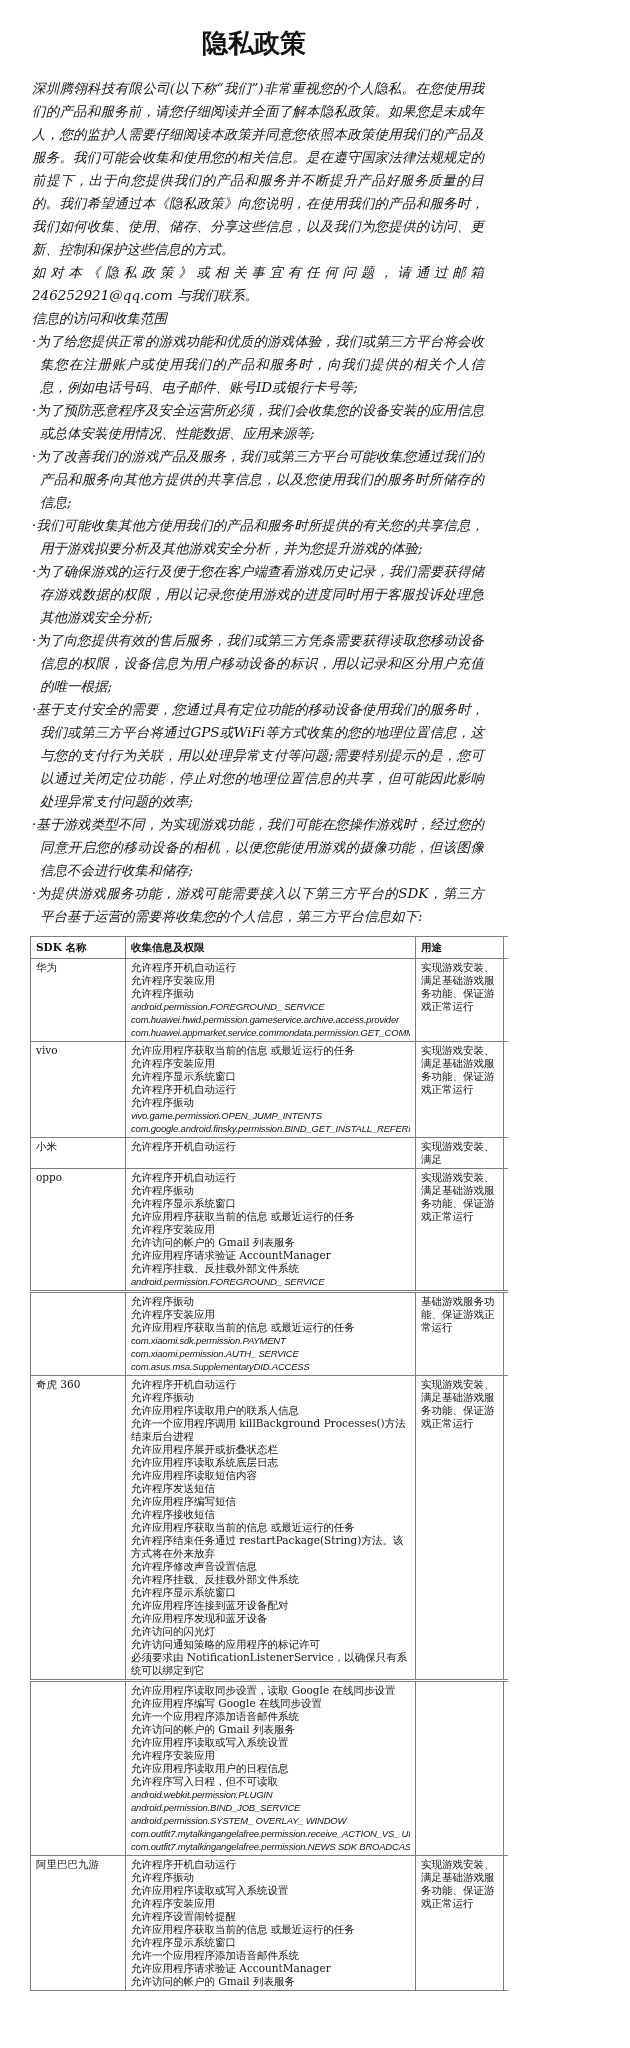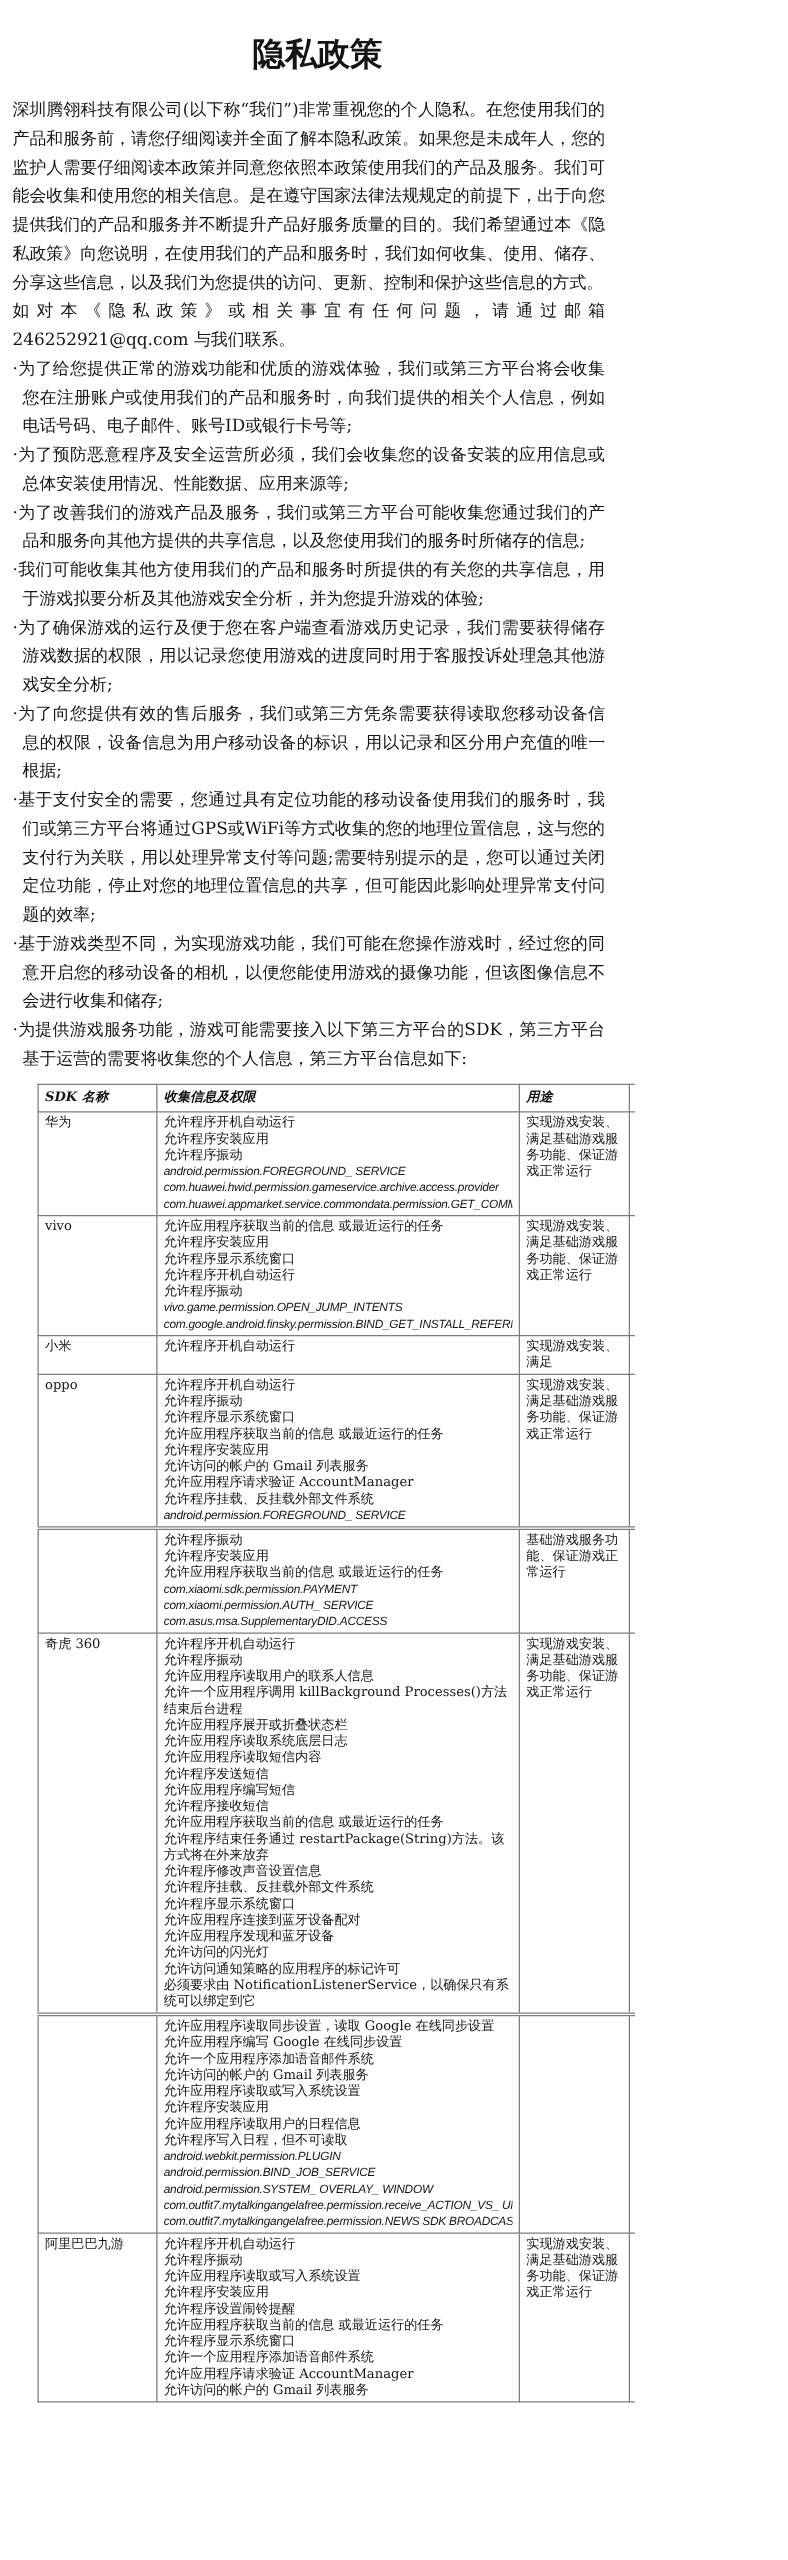--- a/index.html
+++ b/index.html
@@ -9,21 +9,21 @@
     background:#ffffff;
     color:#141414;
     font-family:"DejaVu Serif","Liberation Serif",serif;
     overflow:hidden;
   }
   .title {
     margin:0; padding-top:26px;
     text-align:center;
     font-size:26px; font-weight:bold;
   }
-  .content { margin:16px 24px 0 10px; }
+  .content { margin:16px 24px 0 32px;font-style:italic; }
   .content p {
     margin:0;
     font-size:13.5px;
     line-height:23px;
     text-align:justify;
   }
   .content p.bullet { padding-left:8px; text-indent:-8px; }
   .content p.heading { font-weight:normal; }
   table.sdk-table {
     border-collapse:collapse;
@@ -33,41 +33,42 @@
     font-size:10.5px;
   }
   .sdk-table th, .sdk-table td {
     border:1px solid #7d7d7d;
     padding:2px 5px;
     vertical-align:top;
     text-align:left;
     line-height:13px;
     word-wrap:break-word;
   }
-  .sdk-table th { font-weight:bold; padding:4px 5px;font-style:italic; }
+  .sdk-table th { font-weight:bold; padding:4px 5px; }
   .permission-line {}
   .permission-line.latin {
     font-family:"Liberation Sans",sans-serif;
     font-size:9.5px;
     letter-spacing:-0.2px;
     white-space:nowrap;
     overflow:hidden;
     font-style:italic;
   }
   tr.gap-before td { border-top:3px double #7d7d7d; }
 </style>
 </head>
 <body>
 
 <div class="page">
   <h1 class="title">隐私政策</h1>
 
   <div class="content" id="content">
       <p class="p">深圳腾翎科技有限公司(以下称“我们”)非常重视您的个人隐私。在您使用我们的产品和服务前，请您仔细阅读并全面了解本隐私政策。如果您是未成年人，您的监护人需要仔细阅读本政策并同意您依照本政策使用我们的产品及服务。我们可能会收集和使用您的相关信息。是在遵守国家法律法规规定的前提下，出于向您提供我们的产品和服务并不断提升产品好服务质量的目的。我们希望通过本《隐私政策》向您说明，在使用我们的产品和服务时，我们如何收集、使用、储存、分享这些信息，以及我们为您提供的访问、更新、控制和保护这些信息的方式。</p>
       <p class="p">如对本《隐私政策》或相关事宜有任何问题，请通过邮箱 246252921@qq.com 与我们联系。</p>
+      <p class="heading">信息的访问和收集范围</p>
       <p class="bullet">·为了给您提供正常的游戏功能和优质的游戏体验，我们或第三方平台将会收集您在注册账户或使用我们的产品和服务时，向我们提供的相关个人信息，例如电话号码、电子邮件、账号ID或银行卡号等;</p>
       <p class="bullet">·为了预防恶意程序及安全运营所必须，我们会收集您的设备安装的应用信息或总体安装使用情况、性能数据、应用来源等;</p>
       <p class="bullet">·为了改善我们的游戏产品及服务，我们或第三方平台可能收集您通过我们的产品和服务向其他方提供的共享信息，以及您使用我们的服务时所储存的信息;</p>
       <p class="bullet">·我们可能收集其他方使用我们的产品和服务时所提供的有关您的共享信息，用于游戏拟要分析及其他游戏安全分析，并为您提升游戏的体验;</p>
       <p class="bullet">·为了确保游戏的运行及便于您在客户端查看游戏历史记录，我们需要获得储存游戏数据的权限，用以记录您使用游戏的进度同时用于客服投诉处理急其他游戏安全分析;</p>
       <p class="bullet">·为了向您提供有效的售后服务，我们或第三方凭条需要获得读取您移动设备信息的权限，设备信息为用户移动设备的标识，用以记录和区分用户充值的唯一根据;</p>
       <p class="bullet">·基于支付安全的需要，您通过具有定位功能的移动设备使用我们的服务时，我们或第三方平台将通过GPS或WiFi等方式收集的您的地理位置信息，这与您的支付行为关联，用以处理异常支付等问题;需要特别提示的是，您可以通过关闭定位功能，停止对您的地理位置信息的共享，但可能因此影响处理异常支付问题的效率;</p>
       <p class="bullet">·基于游戏类型不同，为实现游戏功能，我们可能在您操作游戏时，经过您的同意开启您的移动设备的相机，以便您能使用游戏的摄像功能，但该图像信息不会进行收集和储存;</p>
       <p class="bullet">·为提供游戏服务功能，游戏可能需要接入以下第三方平台的SDK，第三方平台基于运营的需要将收集您的个人信息，第三方平台信息如下:</p>
     </div>

